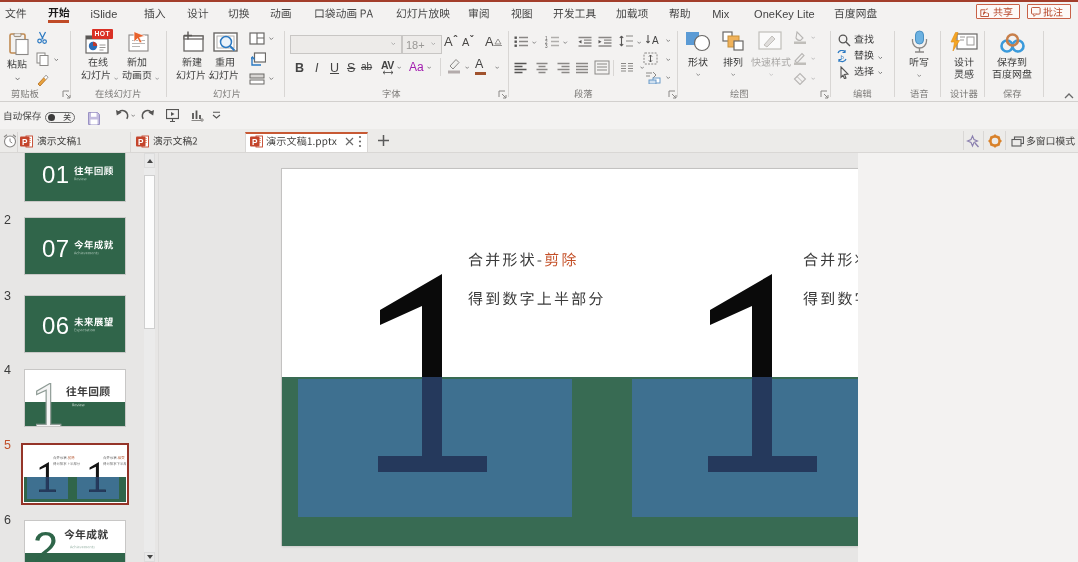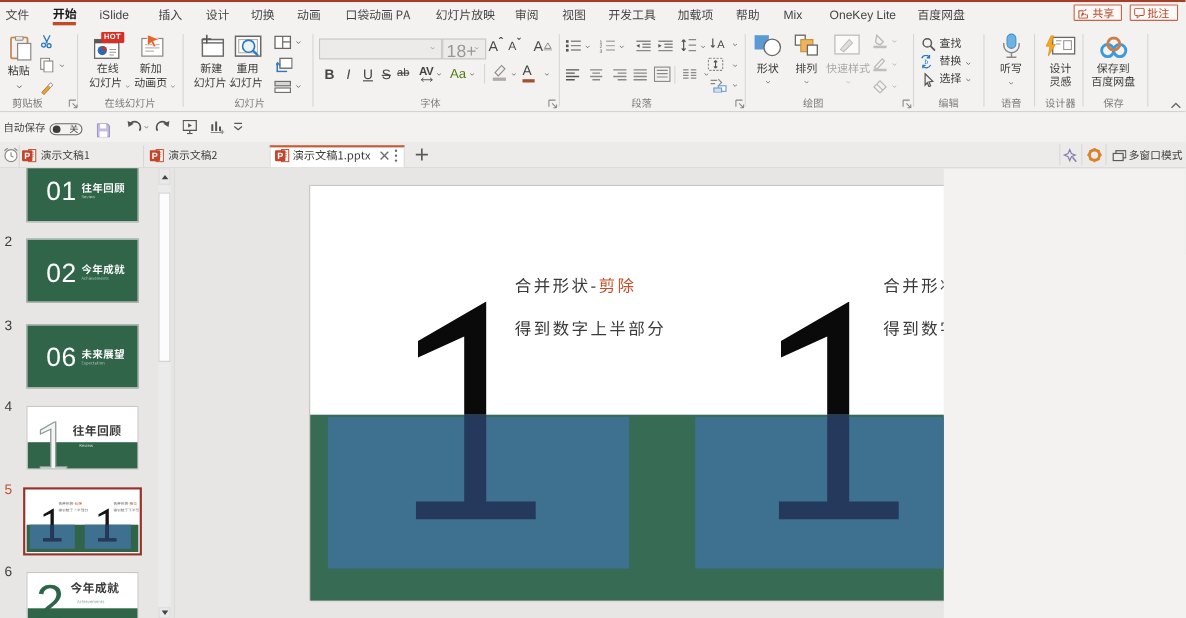--- a/index.html
+++ b/index.html
@@ -229,21 +229,21 @@
       <rect x="1" y="8" width="14" height="4" fill="#fff" stroke="#6a6866" stroke-width="1"></rect>
     </svg>
 <svg class="abs" style="left:269.2px;top:76.5625px" width="4.6" height="3.2199999999999998" viewBox="0 0 10 6">
       <path d="M1,1 L5,5 L9,1" stroke="#5a5a5a" stroke-width="1.6" fill="none"></path>
     </svg>
 <div class="abs" style="left:290px;top:35px;width:110px;height:17px;background:#edebe9;border:1px solid #c8c6c4"></div>
 <svg class="abs" style="left:390.6px;top:42.0px" width="4.8" height="3.36" viewBox="0 0 10 6">
       <path d="M1,1 L5,5 L9,1" stroke="#9a9a9a" stroke-width="1.6" fill="none"></path>
     </svg>
 <div class="abs" style="left:402px;top:35px;width:38px;height:17px;background:#edebe9;border:1px solid #c8c6c4"></div>
-<div class="abs" style="left:406px;top:38.5px;font-size:16px;color:#9a9896;font-weight:400;white-space:nowrap;">18+</div>
+<div class="abs" style="left:406px;top:38.5px;font-size:11px;color:#9a9896;font-weight:400;white-space:nowrap;">18+</div>
 <svg class="abs" style="left:430.6px;top:42.0px" width="4.8" height="3.36" viewBox="0 0 10 6">
       <path d="M1,1 L5,5 L9,1" stroke="#9a9a9a" stroke-width="1.6" fill="none"></path>
     </svg>
 <div class="abs" style="left:444px;top:34px;font-size:13px;color:#4a4846;font-weight:400;white-space:nowrap;">A</div>
 <div class="abs" style="left:453.5px;top:33px;font-size:11px;color:#4a4846;font-weight:700;white-space:nowrap;">ˆ</div>
 <div class="abs" style="left:462px;top:36px;font-size:11px;color:#4a4846;font-weight:400;white-space:nowrap;">A</div>
 <div class="abs" style="left:470px;top:33.5px;font-size:10px;color:#4a4846;font-weight:700;white-space:nowrap;">ˇ</div>
 <div class="abs" style="left:485px;top:34px;font-size:13px;color:#4a4846;font-weight:400;white-space:nowrap;">A</div>
 <svg class="abs" style="left:494px;top:38px;" width="8" height="8" viewBox="0 0 8 8">
       <path d="M1,6 L4,1 L7,6 Z M0,7.5 H8" stroke="#8a8886" fill="none" stroke-width="0.9"></path>
@@ -253,21 +253,21 @@
 <div class="abs" style="left:330px;top:61px;font-size:12.5px;color:#444;font-weight:400;white-space:nowrap;text-decoration:underline">U</div>
 <div class="abs" style="left:347px;top:61px;font-size:12.5px;color:#444;font-weight:400;white-space:nowrap;text-decoration:line-through">S</div>
 <div class="abs" style="left:361px;top:61px;font-size:10px;color:#444;font-weight:400;white-space:nowrap;text-decoration:line-through">ab</div>
 <div class="abs" style="left:381px;top:59px;font-size:10.5px;color:#444;font-weight:700;white-space:nowrap;letter-spacing:-0.5px">AV</div>
 <svg class="abs" style="left:382px;top:70px;" width="12" height="5" viewBox="0 0 12 5">
       <path d="M1,2.5 H11 M1,2.5 L3,0.8 M1,2.5 L3,4.2 M11,2.5 L9,0.8 M11,2.5 L9,4.2" stroke="#444" stroke-width="0.8" fill="none"></path>
     </svg>
 <svg class="abs" style="left:396.8px;top:65.625px" width="4.4" height="3.08" viewBox="0 0 10 6">
       <path d="M1,1 L5,5 L9,1" stroke="#5a5a5a" stroke-width="1.6" fill="none"></path>
     </svg>
-<div class="abs" style="left:409px;top:60px;font-size:12px;color:#4d7c0f;font-weight:400;white-space:nowrap;">Aa</div>
+<div class="abs" style="left:409px;top:60px;font-size:12px;color:#a21caf;font-weight:400;white-space:nowrap;">Aa</div>
 <svg class="abs" style="left:426.8px;top:65.625px" width="4.4" height="3.08" viewBox="0 0 10 6">
       <path d="M1,1 L5,5 L9,1" stroke="#5a5a5a" stroke-width="1.6" fill="none"></path>
     </svg>
 <div class="abs" style="left:440px;top:58px;width:1px;height:18px;background:#d8d6d4"></div>
 <svg class="abs" style="left:447px;top:58px;" width="14" height="16" viewBox="0 0 14 16">
       <path d="M3,8 L9,1.5 L12,4.5 L6,11 Z" fill="#f0f0ee" stroke="#8a8886" stroke-width="1"></path>
       <rect x="1" y="12.5" width="12" height="3" fill="#b3abab"></rect>
     </svg>
 <svg class="abs" style="left:464.8px;top:65.625px" width="4.4" height="3.08" viewBox="0 0 10 6">
       <path d="M1,1 L5,5 L9,1" stroke="#5a5a5a" stroke-width="1.6" fill="none"></path>
@@ -621,21 +621,21 @@
 <div style="position:absolute;left:158px;top:0;width:1px;height:409px;background:#dcdbda"></div>
 <div style="position:absolute;left:23.7px;top:-9.4px;width:102px;height:58px;background:#30654a;border:1px solid #c8c7c6;box-sizing:border-box"></div>
 <div style="position:absolute;left:42px;top:8.1px;width:40px;font-size:24px;color:#fff;font-family:'Liberation Sans';letter-spacing:0.5px">01</div>
 <svg class="abs " style="left:73.5px;top:13.1px" width="41" height="13" viewBox="0 0 41 13">
         <path fill="#fff" transform="translate(0.0,8.45)" d="M2.2 -8.1C1.8 -7.5 1 -6.7 0.3 -6.3C0.5 -6 0.8 -5.5 0.9 -5.3C1.8 -5.9 2.7 -6.8 3.3 -7.7ZM5.2 -7.8C5.5 -7.4 5.8 -6.8 5.9 -6.4H3.4V-5.6L2.4 -6C1.9 -5.1 1 -4.1 0.2 -3.6C0.4 -3.3 0.7 -2.6 0.8 -2.4C1 -2.5 1.2 -2.8 1.5 -3V0.9H2.7V-4.4C3 -4.8 3.2 -5.2 3.4 -5.6V-5.3H5.7V-3.6H3.8V-2.5H5.7V-0.5H3.1V0.6H9.3V-0.5H6.9V-2.5H8.7V-3.6H6.9V-5.3H9V-6.4H6.1L7.1 -6.7C6.9 -7.1 6.6 -7.7 6.3 -8.2Z M10.3 -2.3V-1.2H14.6V0.9H15.8V-1.2H19.1V-2.3H15.8V-3.8H18.4V-4.8H15.8V-6H18.6V-7.1H13.1C13.3 -7.4 13.4 -7.6 13.5 -7.9L12.3 -8.2C11.9 -6.9 11.1 -5.7 10.3 -5C10.5 -4.8 11 -4.4 11.3 -4.2C11.7 -4.7 12.2 -5.3 12.6 -6H14.6V-4.8H11.8V-2.3ZM13 -2.3V-3.8H14.6V-2.3Z M23.7 -4.5H25.4V-2.9H23.7ZM22.6 -5.5V-1.9H26.5V-5.5ZM20.5 -7.8V0.9H21.7V0.3H27.5V0.9H28.7V-7.8ZM21.7 -0.7V-6.7H27.5V-0.7Z M36.2 -5V-2.8C36.2 -1.8 36 -0.5 34.2 0.1C34.4 0.3 34.7 0.7 34.8 0.9C36.9 0 37.2 -1.5 37.2 -2.8V-5ZM36.7 -0.7C37.3 -0.3 38.1 0.4 38.4 0.8L39 0.1C38.7 -0.3 37.9 -0.9 37.3 -1.4ZM30.5 -7.9V-4.1C30.5 -2.7 30.4 -0.9 29.9 0.3C30.1 0.4 30.6 0.8 30.7 0.9C31.4 -0.4 31.5 -2.6 31.5 -4.1V-7H34.4V-7.9ZM31.8 0.7C32 0.5 32.3 0.3 34.3 -0.6C34.3 -0.8 34.2 -1.2 34.2 -1.5L32.8 -1V-5.2H33.4V-3C33.4 -2.9 33.4 -2.9 33.3 -2.9C33.3 -2.9 33.1 -2.9 32.9 -2.9C33 -2.7 33.1 -2.3 33.1 -2.1C33.5 -2.1 33.8 -2.1 34 -2.2C34.3 -2.4 34.3 -2.6 34.3 -3V-6.1H31.8V-0.8C31.8 -0.5 31.6 -0.4 31.5 -0.3C31.6 -0.1 31.7 0.4 31.8 0.7ZM34.8 -6.3V-1.4H35.8V-5.5H37.7V-1.4H38.7V-6.3H36.9L37.2 -6.9H38.9V-7.9H34.6V-6.9H36.2L36 -6.3Z"></path>
       </svg>
 <svg class="abs " style="left:74px;top:24.4px" width="14" height="5" viewBox="0 0 14 5">
         <path fill="#bcd2c6" transform="translate(0.0,3.34)" d="M0.7 -1.5V-2.5H1.2C1.6 -2.5 1.9 -2.4 1.9 -2C1.9 -1.6 1.6 -1.5 1.2 -1.5ZM1.9 0H2.3L1.6 -1.2C2 -1.3 2.2 -1.6 2.2 -2C2.2 -2.6 1.8 -2.8 1.3 -2.8H0.4V0H0.7V-1.2H1.2Z M3.6 0C3.9 0 4.1 -0 4.3 -0.2L4.2 -0.4C4 -0.3 3.8 -0.2 3.6 -0.2C3.2 -0.2 3 -0.5 3 -0.9H4.3C4.4 -1 4.4 -1.1 4.4 -1.1C4.4 -1.7 4.1 -2.1 3.5 -2.1C3.1 -2.1 2.6 -1.7 2.6 -1C2.6 -0.3 3 0 3.6 0ZM2.9 -1.2C3 -1.6 3.2 -1.8 3.5 -1.8C3.9 -1.8 4.1 -1.6 4.1 -1.2Z M5.3 0H5.7L6.4 -2.1H6.1L5.7 -0.9C5.7 -0.7 5.6 -0.5 5.5 -0.3H5.5C5.4 -0.5 5.4 -0.7 5.3 -0.9L4.9 -2.1H4.6Z M6.8 0H7.2V-2.1H6.8ZM7 -2.5C7.2 -2.5 7.3 -2.6 7.3 -2.7C7.3 -2.9 7.2 -2.9 7 -2.9C6.9 -2.9 6.8 -2.9 6.8 -2.7C6.8 -2.6 6.9 -2.5 7 -2.5Z M8.7 0C9 0 9.2 -0 9.4 -0.2L9.3 -0.4C9.1 -0.3 9 -0.2 8.8 -0.2C8.4 -0.2 8.1 -0.5 8.1 -0.9H9.5C9.5 -1 9.5 -1.1 9.5 -1.1C9.5 -1.7 9.2 -2.1 8.7 -2.1C8.2 -2.1 7.7 -1.7 7.7 -1C7.7 -0.3 8.2 0 8.7 0ZM8.1 -1.2C8.1 -1.6 8.4 -1.8 8.7 -1.8C9 -1.8 9.2 -1.6 9.2 -1.2Z M10.3 0H10.7L11 -1.1C11.1 -1.3 11.1 -1.5 11.2 -1.7H11.2C11.2 -1.5 11.3 -1.3 11.3 -1.1L11.6 0H12L12.6 -2.1H12.3L12 -0.9C11.9 -0.7 11.9 -0.5 11.8 -0.3H11.8C11.8 -0.5 11.7 -0.7 11.7 -0.9L11.4 -2.1H11L10.7 -0.9C10.6 -0.7 10.6 -0.5 10.6 -0.3H10.5C10.5 -0.5 10.5 -0.7 10.4 -0.9L10.1 -2.1H9.8Z"></path>
       </svg>
 <div style="position:absolute;left:23.7px;top:64.3px;width:102px;height:58px;background:#30654a;border:1px solid #c8c7c6;box-sizing:border-box"></div>
-<div style="position:absolute;left:42px;top:81.8px;width:40px;font-size:24px;color:#fff;font-family:'Liberation Sans';letter-spacing:0.5px">02</div>
+<div style="position:absolute;left:42px;top:81.8px;width:40px;font-size:24px;color:#fff;font-family:'Liberation Sans';letter-spacing:0.5px">07</div>
 <svg class="abs " style="left:73.5px;top:86.8px" width="41" height="13" viewBox="0 0 41 13">
         <path fill="#fff" transform="translate(0.0,8.45)" d="M3.7 -4.9C4.2 -4.5 4.8 -3.9 5.3 -3.5H1.5V-2.3H6.4C5.8 -1.5 4.9 -0.5 4.2 0.4L5.4 0.9C6.5 -0.4 7.7 -1.9 8.5 -3.1L7.6 -3.6L7.4 -3.5H5.7L6.3 -4.1C5.9 -4.5 5 -5.2 4.4 -5.6ZM4.6 -8.3C3.7 -6.8 1.9 -5.5 0.2 -4.8C0.6 -4.5 0.9 -4.1 1.1 -3.7C2.5 -4.4 3.8 -5.4 4.9 -6.6C5.9 -5.5 7.3 -4.5 8.5 -3.8C8.7 -4.2 9.1 -4.7 9.4 -4.9C8 -5.5 6.5 -6.5 5.6 -7.4L5.8 -7.7Z M10.3 -2.3V-1.2H14.6V0.9H15.8V-1.2H19.1V-2.3H15.8V-3.8H18.4V-4.8H15.8V-6H18.6V-7.1H13.1C13.3 -7.4 13.4 -7.6 13.5 -7.9L12.3 -8.2C11.9 -6.9 11.1 -5.7 10.3 -5C10.5 -4.8 11 -4.4 11.3 -4.2C11.7 -4.7 12.2 -5.3 12.6 -6H14.6V-4.8H11.8V-2.3ZM13 -2.3V-3.8H14.6V-2.3Z M24.7 -8.1C24.7 -7.7 24.8 -7.2 24.8 -6.7H20.8V-3.9C20.8 -2.6 20.8 -1 20 0.2C20.3 0.3 20.8 0.7 21 1C21.8 -0.2 22 -2.1 22 -3.5H23.3C23.3 -2.3 23.2 -1.8 23.1 -1.7C23.1 -1.6 23 -1.6 22.9 -1.6C22.7 -1.6 22.4 -1.6 22 -1.6C22.2 -1.3 22.3 -0.9 22.3 -0.5C22.8 -0.5 23.2 -0.5 23.5 -0.6C23.7 -0.6 23.9 -0.7 24.1 -0.9C24.4 -1.2 24.4 -2.1 24.4 -4.1C24.4 -4.3 24.4 -4.5 24.4 -4.5H22V-5.6H24.8C25 -4.1 25.2 -2.8 25.5 -1.7C25 -1.1 24.3 -0.5 23.5 -0.1C23.8 0.1 24.2 0.6 24.4 0.8C25 0.5 25.5 0 26 -0.5C26.4 0.3 27 0.8 27.6 0.8C28.5 0.8 28.9 0.4 29.1 -1.4C28.8 -1.5 28.4 -1.8 28.1 -2.1C28.1 -0.9 28 -0.4 27.7 -0.4C27.4 -0.4 27.1 -0.8 26.8 -1.5C27.5 -2.4 28.1 -3.5 28.5 -4.8L27.3 -5.1C27.1 -4.3 26.8 -3.6 26.4 -2.9C26.3 -3.7 26.1 -4.6 26 -5.6H29V-6.7H28L28.5 -7.2C28.1 -7.5 27.4 -8 26.9 -8.2L26.2 -7.6C26.6 -7.3 27.1 -7 27.4 -6.7H26C25.9 -7.2 25.9 -7.7 25.9 -8.1Z M31.5 -4.7H33.2V-3.9H31.5ZM30.8 -2.7C30.6 -1.9 30.4 -1 30 -0.5C30.2 -0.3 30.6 -0.1 30.8 0.1C31.1 -0.5 31.5 -1.6 31.7 -2.5ZM33.1 -2.5C33.4 -1.9 33.7 -1.2 33.8 -0.7L34.6 -1.1C34.5 -1.6 34.2 -2.3 33.9 -2.8ZM37 -7.4C37.4 -6.9 37.8 -6.3 38 -5.9L38.8 -6.3C38.6 -6.8 38.2 -7.4 37.8 -7.8ZM30.6 -5.6V-3H31.9V-0.3C31.9 -0.2 31.9 -0.1 31.8 -0.1C31.7 -0.1 31.4 -0.1 31.1 -0.2C31.2 0.1 31.4 0.5 31.4 0.8C31.9 0.8 32.3 0.8 32.6 0.6C32.9 0.5 33 0.2 33 -0.2V-3H34.2V-5.6ZM31.6 -7.9C31.7 -7.7 31.9 -7.3 31.9 -7.1H30.1V-6.1H34.5V-7.1H33.1C33 -7.4 32.8 -7.8 32.7 -8.2ZM35.9 -8.1C35.9 -7.4 35.9 -6.5 35.9 -5.7H34.7V-4.7H35.8C35.6 -2.8 35.2 -1 33.9 0.2C34.2 0.3 34.5 0.6 34.7 0.9C35.7 -0.1 36.2 -1.4 36.5 -2.8V-0.6C36.5 0.1 36.6 0.3 36.8 0.5C37 0.6 37.2 0.7 37.5 0.7C37.6 0.7 37.9 0.7 38.1 0.7C38.3 0.7 38.5 0.7 38.6 0.6C38.8 0.5 38.9 0.3 39 0.1C39.1 -0.1 39.1 -0.6 39.1 -1.1C38.9 -1.2 38.5 -1.4 38.3 -1.6C38.3 -1.1 38.3 -0.7 38.2 -0.5C38.2 -0.3 38.2 -0.2 38.1 -0.2C38.1 -0.2 38 -0.2 38 -0.2C37.9 -0.2 37.8 -0.2 37.7 -0.2C37.7 -0.2 37.6 -0.2 37.6 -0.2C37.5 -0.3 37.5 -0.4 37.5 -0.5V-4.2H36.8L36.8 -4.7H39V-5.7H36.9C37 -6.5 37 -7.4 37 -8.1Z"></path>
       </svg>
 <svg class="abs " style="left:74px;top:98.1px" width="26" height="5" viewBox="0 0 26 5">
         <path fill="#bcd2c6" transform="translate(0.0,3.34)" d="M0 0H0.4L0.6 -0.9H1.7L1.9 0H2.3L1.3 -2.8H1ZM0.7 -1.1 0.9 -1.6C1 -1.9 1.1 -2.2 1.1 -2.5H1.2C1.2 -2.2 1.3 -1.9 1.4 -1.6L1.6 -1.1Z M3.5 0C3.7 0 4 -0 4.1 -0.2L4 -0.4C3.9 -0.3 3.7 -0.2 3.5 -0.2C3.1 -0.2 2.9 -0.6 2.9 -1C2.9 -1.5 3.1 -1.8 3.5 -1.8C3.7 -1.8 3.8 -1.8 3.9 -1.6L4.1 -1.9C4 -2 3.8 -2.1 3.5 -2.1C3 -2.1 2.5 -1.7 2.5 -1C2.5 -0.3 2.9 0 3.5 0Z M4.6 0H4.9V-1.5C5.2 -1.7 5.3 -1.8 5.5 -1.8C5.8 -1.8 5.9 -1.6 5.9 -1.3V0H6.2V-1.3C6.2 -1.8 6 -2.1 5.6 -2.1C5.3 -2.1 5.1 -2 4.9 -1.8L4.9 -2.2V-3H4.6Z M6.9 0H7.3V-2.1H6.9ZM7.1 -2.5C7.2 -2.5 7.3 -2.6 7.3 -2.7C7.3 -2.9 7.2 -2.9 7.1 -2.9C6.9 -2.9 6.9 -2.9 6.9 -2.7C6.9 -2.6 6.9 -2.5 7.1 -2.5Z M8.8 0C9.1 0 9.3 -0 9.5 -0.2L9.3 -0.4C9.2 -0.3 9 -0.2 8.8 -0.2C8.4 -0.2 8.2 -0.5 8.1 -0.9H9.5C9.5 -1 9.5 -1.1 9.5 -1.1C9.5 -1.7 9.2 -2.1 8.7 -2.1C8.2 -2.1 7.8 -1.7 7.8 -1C7.8 -0.3 8.2 0 8.8 0ZM8.1 -1.2C8.2 -1.6 8.4 -1.8 8.7 -1.8C9.1 -1.8 9.2 -1.6 9.2 -1.2Z M10.5 0H10.9L11.6 -2.1H11.3L10.9 -0.9C10.8 -0.7 10.8 -0.5 10.7 -0.3H10.7C10.6 -0.5 10.6 -0.7 10.5 -0.9L10.1 -2.1H9.8Z M12.9 0C13.1 0 13.4 -0 13.5 -0.2L13.4 -0.4C13.3 -0.3 13.1 -0.2 12.9 -0.2C12.5 -0.2 12.2 -0.5 12.2 -0.9H13.6C13.6 -1 13.6 -1.1 13.6 -1.1C13.6 -1.7 13.3 -2.1 12.8 -2.1C12.3 -2.1 11.9 -1.7 11.9 -1C11.9 -0.3 12.3 0 12.9 0ZM12.2 -1.2C12.3 -1.6 12.5 -1.8 12.8 -1.8C13.1 -1.8 13.3 -1.6 13.3 -1.2Z M14.1 0H14.5V-1.5C14.7 -1.7 14.9 -1.8 15 -1.8C15.3 -1.8 15.4 -1.6 15.4 -1.3V0H15.7V-1.5C15.9 -1.7 16.1 -1.8 16.3 -1.8C16.5 -1.8 16.6 -1.6 16.6 -1.3V0H17V-1.3C17 -1.8 16.8 -2.1 16.4 -2.1C16.1 -2.1 15.9 -2 15.7 -1.7C15.6 -2 15.4 -2.1 15.1 -2.1C14.9 -2.1 14.6 -2 14.5 -1.8H14.5L14.4 -2.1H14.1Z M18.5 0C18.8 0 19 -0 19.2 -0.2L19 -0.4C18.9 -0.3 18.7 -0.2 18.5 -0.2C18.1 -0.2 17.9 -0.5 17.8 -0.9H19.2C19.2 -1 19.3 -1.1 19.3 -1.1C19.3 -1.7 19 -2.1 18.4 -2.1C18 -2.1 17.5 -1.7 17.5 -1C17.5 -0.3 17.9 0 18.5 0ZM17.8 -1.2C17.9 -1.6 18.1 -1.8 18.4 -1.8C18.8 -1.8 19 -1.6 19 -1.2Z M19.8 0H20.1V-1.5C20.3 -1.7 20.5 -1.8 20.7 -1.8C20.9 -1.8 21.1 -1.6 21.1 -1.3V0H21.4V-1.3C21.4 -1.8 21.2 -2.1 20.8 -2.1C20.5 -2.1 20.3 -2 20.1 -1.8H20.1L20 -2.1H19.8Z M22.7 0C22.9 0 23 0 23.1 -0L23 -0.3C23 -0.3 22.9 -0.2 22.8 -0.2C22.6 -0.2 22.5 -0.4 22.5 -0.6V-1.8H23.1V-2.1H22.5V-2.6H22.2L22.2 -2.1L21.8 -2V-1.8H22.1V-0.6C22.1 -0.2 22.3 0 22.7 0Z M24.1 0C24.5 0 24.8 -0.2 24.8 -0.6C24.8 -1 24.5 -1.1 24.2 -1.2C23.9 -1.3 23.7 -1.4 23.7 -1.5C23.7 -1.7 23.9 -1.8 24.1 -1.8C24.3 -1.8 24.4 -1.8 24.6 -1.7L24.7 -1.9C24.6 -2 24.4 -2.1 24.1 -2.1C23.7 -2.1 23.4 -1.9 23.4 -1.5C23.4 -1.2 23.7 -1 24 -0.9C24.2 -0.9 24.5 -0.8 24.5 -0.5C24.5 -0.4 24.3 -0.2 24.1 -0.2C23.8 -0.2 23.6 -0.3 23.5 -0.5L23.3 -0.2C23.5 -0.1 23.8 0 24.1 0Z"></path>
       </svg>
 <div style="position:absolute;left:23.7px;top:141.5px;width:102px;height:58px;background:#30654a;border:1px solid #c8c7c6;box-sizing:border-box"></div>
 <div style="position:absolute;left:42px;top:159.0px;width:40px;font-size:24px;color:#fff;font-family:'Liberation Sans';letter-spacing:0.5px">06</div>
 <svg class="abs " style="left:73.5px;top:164.0px" width="41" height="13" viewBox="0 0 41 13">
         <path fill="#fff" transform="translate(0.0,8.45)" d="M4.2 -8.2V-6.7H1.2V-5.6H4.2V-4.3H0.5V-3.2H3.6C2.8 -2.1 1.5 -1.1 0.2 -0.6C0.5 -0.3 0.9 0.1 1 0.4C2.2 -0.1 3.3 -1.1 4.2 -2.1V0.9H5.4V-2.2C6.3 -1.1 7.4 -0.1 8.5 0.5C8.7 0.1 9.1 -0.3 9.4 -0.5C8.1 -1.1 6.8 -2.1 5.9 -3.2H9.1V-4.3H5.4V-5.6H8.4V-6.7H5.4V-8.2Z M14.1 -4H12.4L13.3 -4.3C13.2 -4.8 12.9 -5.5 12.5 -6H14.1ZM15.3 -4V-6H16.9C16.8 -5.5 16.4 -4.7 16.1 -4.2L16.9 -4ZM11.5 -5.6C11.8 -5.1 12.1 -4.4 12.2 -4H10.4V-2.9H13.4C12.6 -1.9 11.3 -1 10.1 -0.4C10.4 -0.2 10.8 0.2 10.9 0.5C12.1 -0.1 13.2 -1 14.1 -2.1V0.9H15.3V-2.1C16.2 -1 17.3 -0 18.5 0.5C18.6 0.2 19 -0.2 19.3 -0.4C18.1 -0.9 16.8 -1.9 16 -2.9H19V-4H17.2C17.5 -4.4 17.8 -5.1 18.2 -5.7L17 -6H18.6V-7.1H15.3V-8.2H14.1V-7.1H10.8V-6H12.5Z M22.9 0.9V0.9C23.1 0.8 23.5 0.7 25.6 0.2C25.6 0 25.6 -0.4 25.7 -0.7L24.1 -0.4V-1.9H25.1C25.7 -0.5 26.8 0.4 28.4 0.9C28.6 0.6 28.9 0.1 29.1 -0.1C28.5 -0.2 27.9 -0.4 27.4 -0.7C27.8 -0.9 28.3 -1.2 28.7 -1.4L28 -1.9H29V-2.9H27.2V-3.5H28.6V-4.5H27.2V-5.2H28.5V-7.7H21V-4.9C21 -3.4 21 -1.2 20 0.3C20.3 0.4 20.8 0.7 21 0.9C22.1 -0.7 22.2 -3.2 22.2 -4.9V-5.2H23.6V-4.5H22.4V-3.5H23.6V-2.9H22.2V-1.9H23V-0.9C23 -0.4 22.7 -0.1 22.5 -0C22.7 0.2 22.9 0.7 22.9 0.9ZM24.7 -3.5H26.1V-2.9H24.7ZM24.7 -4.5V-5.2H26.1V-4.5ZM26.1 -1.9H27.6C27.3 -1.7 27 -1.5 26.7 -1.3C26.5 -1.4 26.3 -1.7 26.1 -1.9ZM22.2 -6.8H27.3V-6.1H22.2Z M30.2 -0.2V0.7H38.8V-0.2H35.1V-0.7H37.8V-1.7H35.1V-2.1H38.3V-3.1H30.8V-2.1H33.9V-1.7H31.2V-0.7H33.9V-0.2ZM31 -3.4C31.2 -3.6 31.6 -3.7 34.1 -4.4C34.1 -4.6 34.1 -5.1 34.1 -5.4L32.2 -4.9V-6.3H34.4V-7.2H33C32.9 -7.5 32.7 -7.9 32.5 -8.2L31.5 -7.9C31.6 -7.7 31.7 -7.5 31.8 -7.2H30V-6.3H31.1V-5C31.1 -4.6 30.8 -4.4 30.6 -4.3C30.7 -4.1 30.9 -3.7 31 -3.4ZM34.9 -7.9C34.9 -5.6 34.9 -4.6 33.9 -4C34.1 -3.8 34.4 -3.4 34.5 -3.1C35.1 -3.5 35.5 -4 35.7 -4.7H37.5V-4.4C37.5 -4.2 37.4 -4.2 37.3 -4.2C37.1 -4.2 36.6 -4.2 36.2 -4.2C36.4 -4 36.5 -3.5 36.6 -3.2C37.2 -3.2 37.7 -3.3 38.1 -3.4C38.5 -3.6 38.6 -3.8 38.6 -4.3V-7.9ZM35.9 -7H37.5V-6.6H35.9ZM35.9 -5.9H37.5V-5.4H35.8Z"></path>

